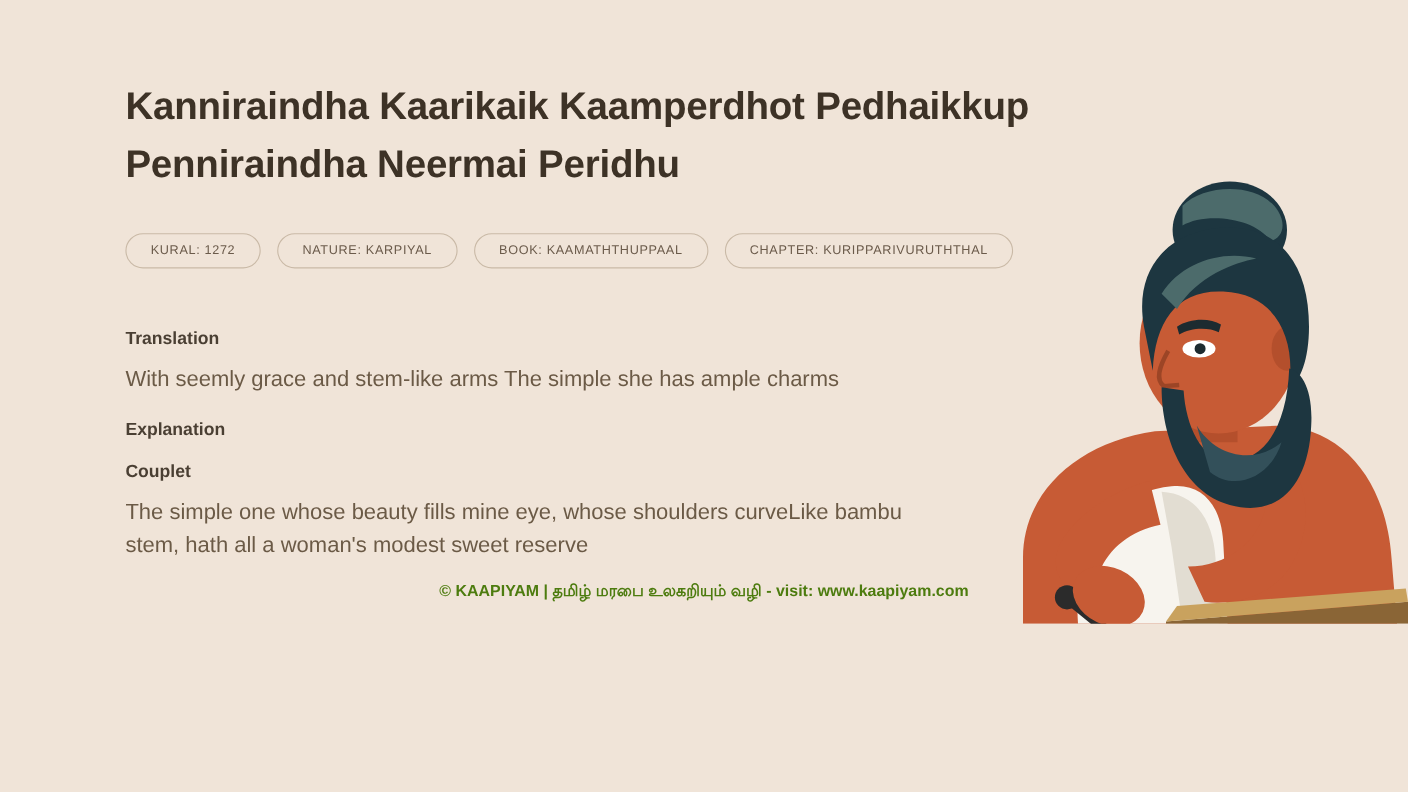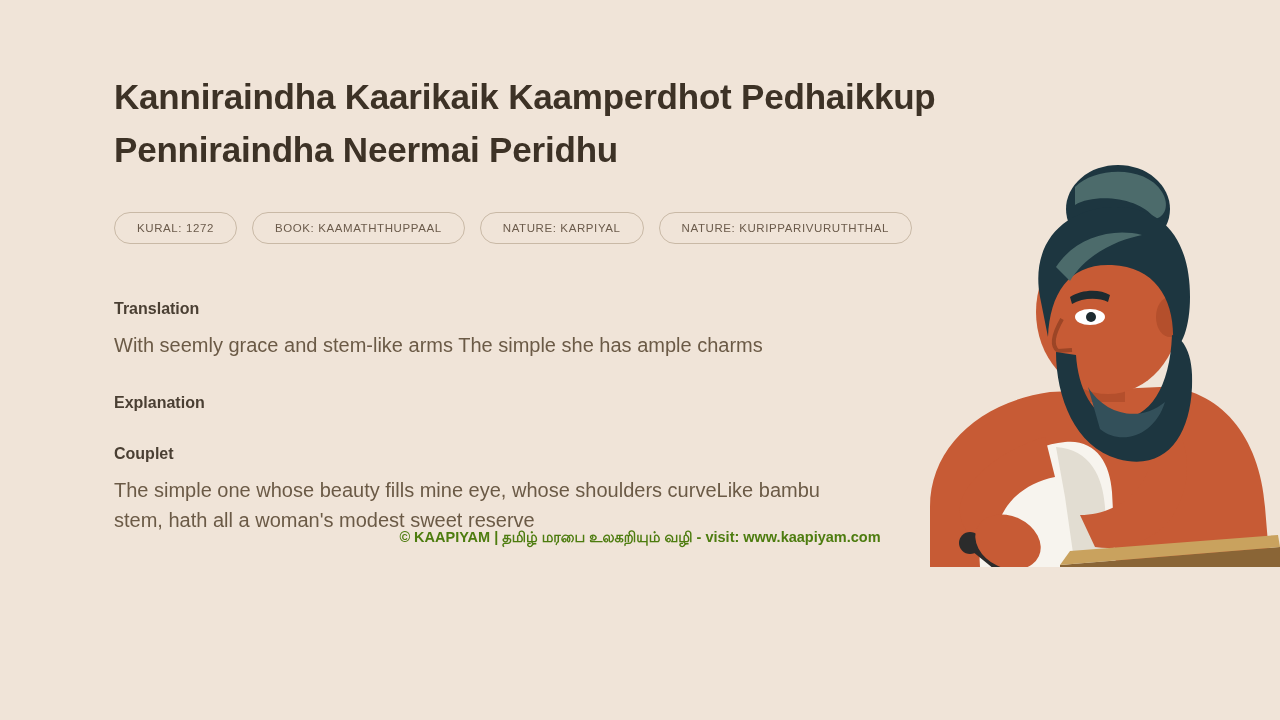--- a/index.html
+++ b/index.html
@@ -44,21 +44,21 @@
     border: 1px solid #c9b9a6;
     border-radius: 18px;
     padding: 9px 22px;
     font-size: 11.5px;
     letter-spacing: 0.6px;
     color: #6b5b4b;
     background: transparent;
     white-space: nowrap;
   }
   .section {
-    margin-top: 33px;
+    margin-top: 21px;
   }
   .section-label {
     font-size: 16px;
     font-weight: bold;
     color: #4a3f33;
     margin-bottom: 13px;
   }
   .section-text {
     font-size: 20px;
     line-height: 1.48;
@@ -132,23 +132,23 @@
 
     <path d="M200 418 L420 400 L420 420 L200 420 Z" fill="#8a6536"></path>
     <path d="M210 404 L418 388 L420 400 L200 418 Z" fill="#c9a25e"></path>
   </svg>
 
   <div class="content">
     <h1 class="title">Kanniraindha Kaarikaik Kaamperdhot Pedhaikkup Penniraindha Neermai Peridhu</h1>
 
     <div class="badges">
       <span class="badge">KURAL: 1272</span>
+      <span class="badge">NATURE: KARPIYAL</span>
       <span class="badge">BOOK: KAAMATHTHUPPAAL</span>
-      <span class="badge">NATURE: KARPIYAL</span>
-      <span class="badge">NATURE: KURIPPARIVURUTHTHAL</span>
+      <span class="badge">CHAPTER: KURIPPARIVURUTHTHAL</span>
     </div>
 
     <div class="section translation">
       <div class="section-label">Translation</div>
       <div class="section-text">With seemly grace and stem-like arms The simple she has ample charms</div>
     </div>
 
     <div class="section">
       <div class="section-label">Explanation</div>
     </div>

